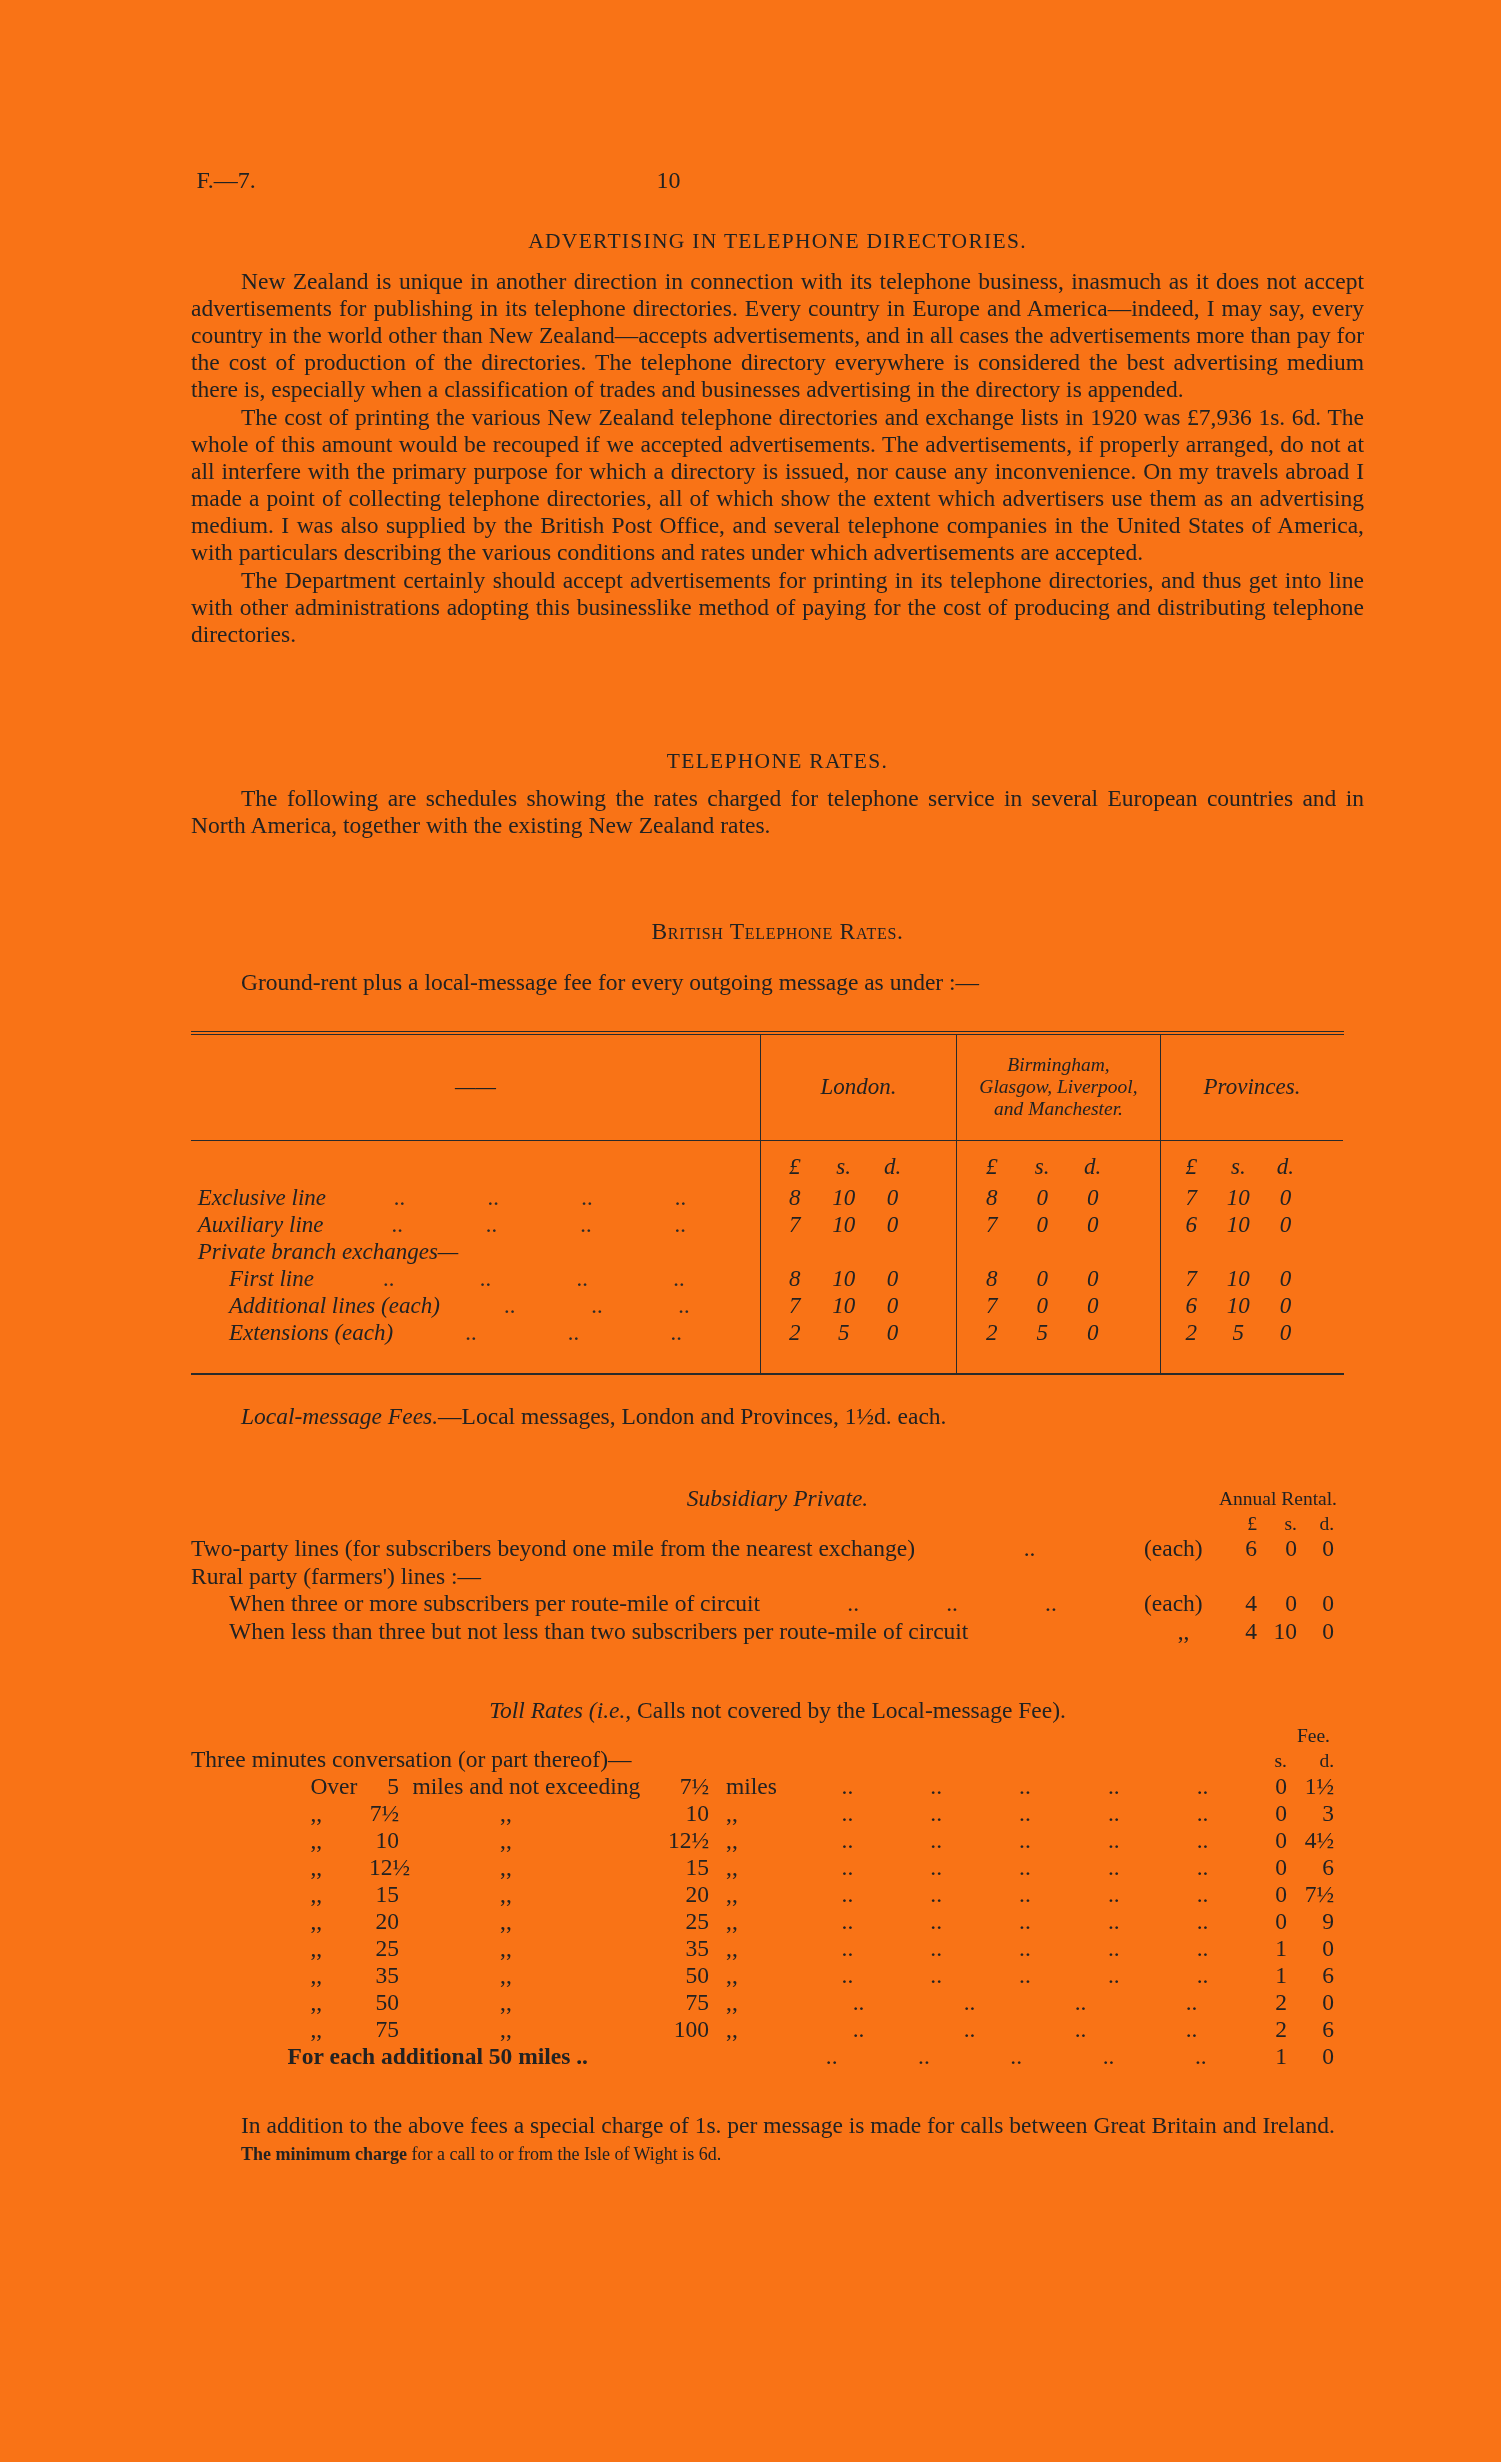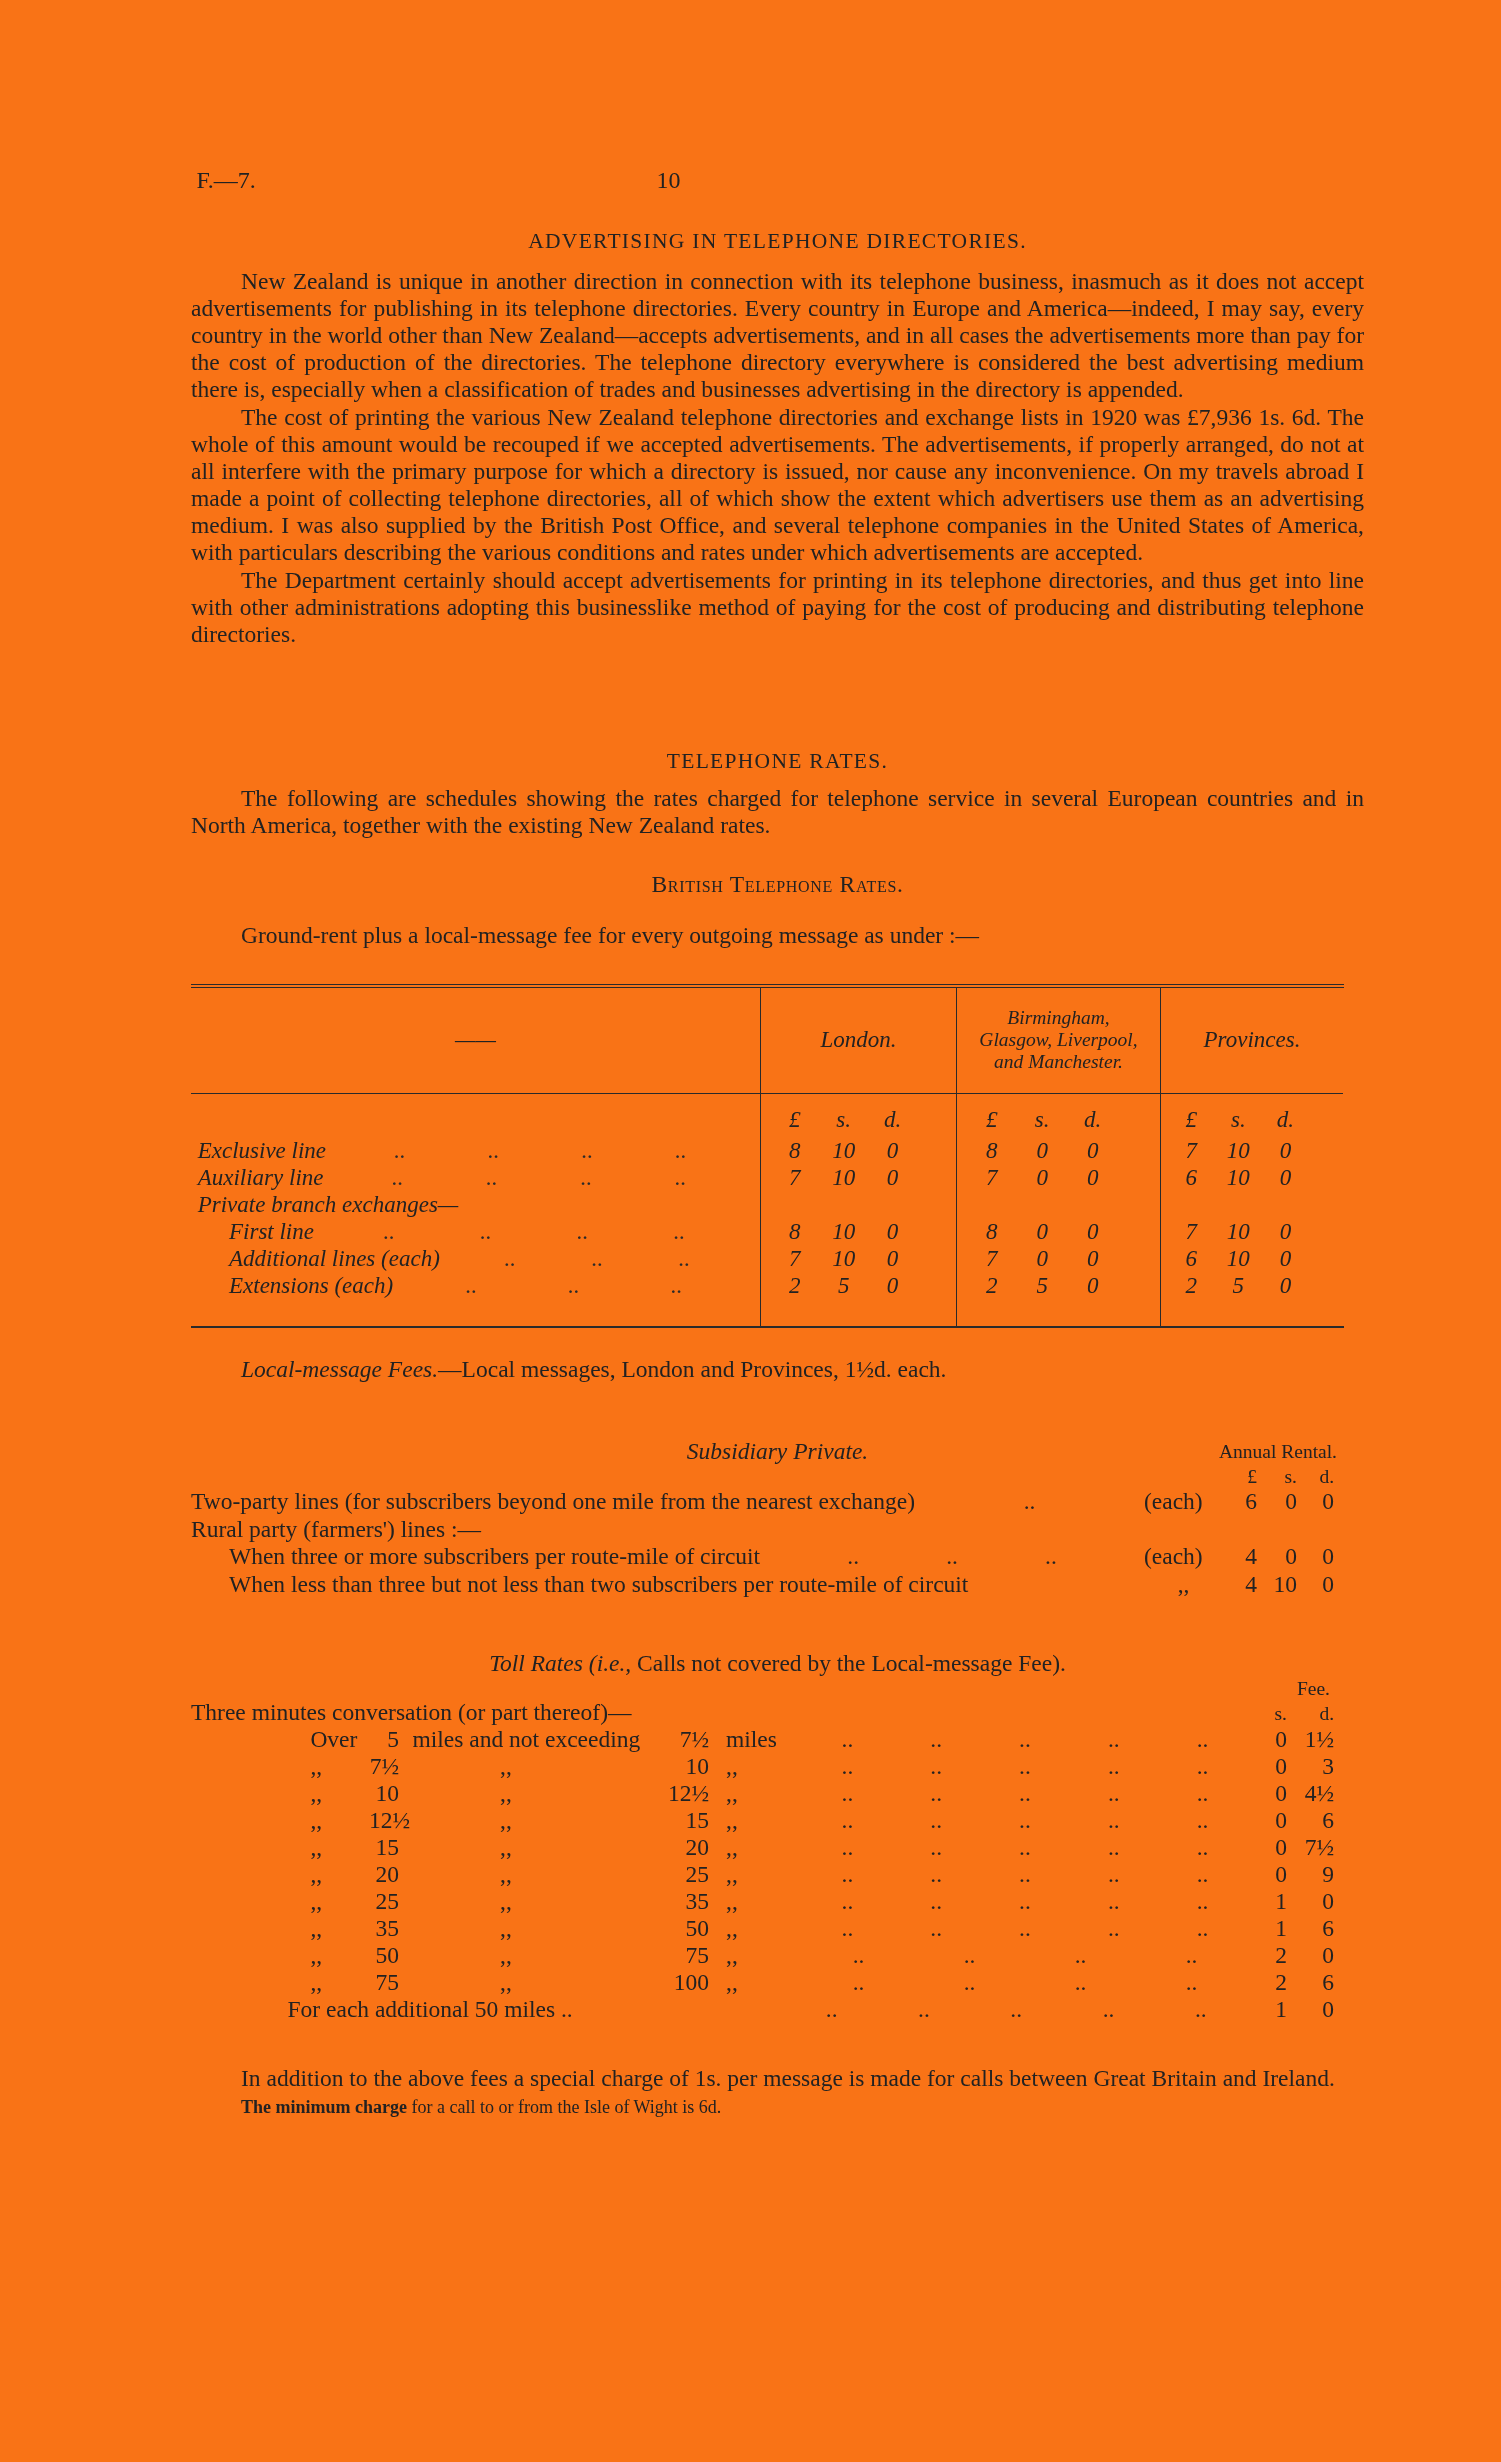--- a/index.html
+++ b/index.html
@@ -16,21 +16,21 @@
 
   
   .page-header { position:relative; padding-top:167px; font-size:24px; height:194px; }
   .doc-ref { position:absolute; left:5.4px; }
   .page-num { position:absolute; left:0; width:955px; text-align:center; }
 
   
   .caps-title { text-align:center; font-size:21.5px; letter-spacing:1.3px; font-weight:normal; }
   .title-adv { margin-top:35px; }
   .title-rates { margin-top:101px; }
-  .sc-title { text-align:center; font-size:23.5px; font-variant:small-caps; letter-spacing:0.7px; font-weight:normal; margin-top:32px; }
+  .sc-title { text-align:center; font-size:23.5px; font-variant:small-caps; letter-spacing:0.7px; font-weight:normal; margin-top:79px; }
   .em-title { text-align:center; font-size:23.5px; font-style:italic; font-weight:normal; }
 
   
   .para { font-size:23.5px; line-height:27px; text-align:justify; text-indent:50px; }
   .para + .para { margin-top:1.3px; }
   .mt-sm { margin-top:13.5px; }
   .intro-para { margin-top:10.8px; }
   .ground-line { margin-top:24px; font-size:23.5px; line-height:27px; text-indent:50px; }
 
   
@@ -88,21 +88,21 @@
   .tc1 { width:64px; padding-left:5.4px; }
   .tc2 { width:30px; text-align:right; }
   .tc3 { width:256px; }
   .tc3.mid { padding-left:13.5px; }
   .tc3.dit { padding-left:101px; }
   .tc4 { width:54px; text-align:right; }
   .tc5 { width:94px; padding-left:17px; }
   .tdots { flex:1; display:flex; justify-content:space-around; }
   .ts { width:40px; text-align:right; }
   .td { width:47px; text-align:right; }
-  .toll-last-text { width:498px; padding-left:0; margin-left:-17.5px; }
+  .toll-last-text { width:498px; padding-left:0; margin-left:-17.5px;font-weight:bold; }
 
   
   .footer { margin-top:42px; }
   .min-charge { margin-top:1.3px; font-size:18px; line-height:27px; text-indent:50px; }
 </style>
 </head>
 <body>
 
 <div class="page">
   <div class="content">

